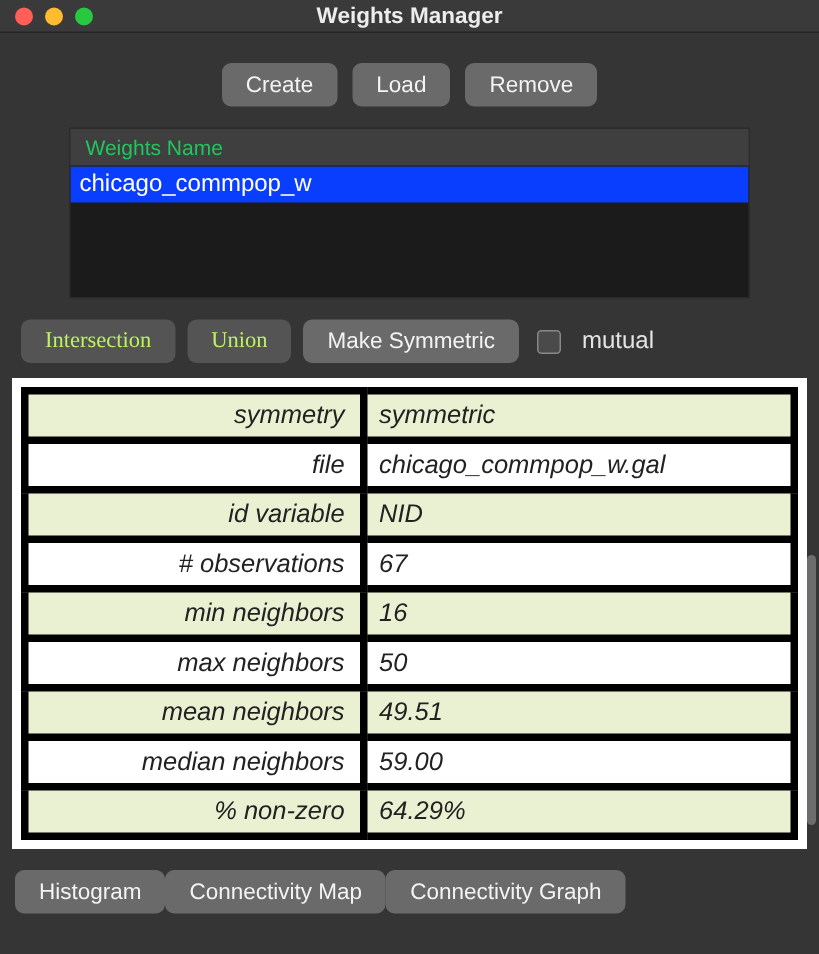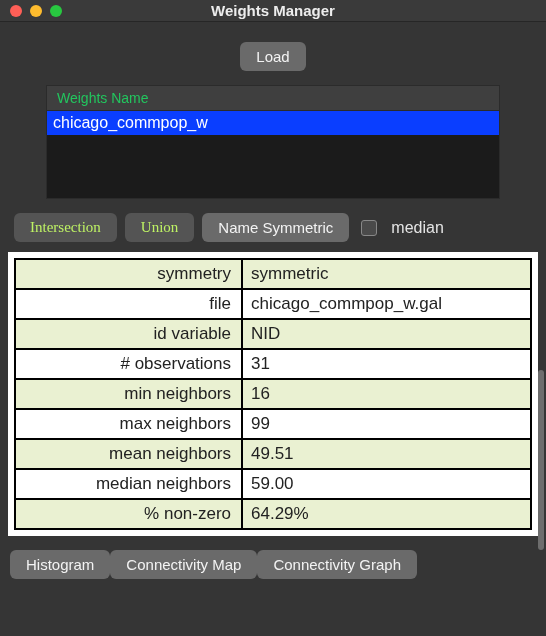--- a/index.html
+++ b/index.html
@@ -105,23 +105,24 @@
     margin: 0 8px 0 8px;
     padding: 6px 6px;
   }
   table.props {
     width: 100%;
     border-collapse: collapse;
     font-size: 17px;
     color: #222;
   }
   table.props td {
-    border: 2px solid #000000;
+    border: 5px solid #000000;
     padding: 4px 8px;
     height: 28px;
+    font-style: italic;
   }
   table.props tr:nth-child(odd) td { background: #eaf1d2; }
   table.props tr:nth-child(even) td { background: #ffffff; }
   table.props td.key {
     width: 44%;
     text-align: right;
     padding-right: 10px;
   }
   table.props td.val {
     text-align: left;
@@ -151,64 +152,66 @@
 <div class="titlebar">
   <div class="traffic-lights">
     <span class="dot red"></span>
     <span class="dot yellow"></span>
     <span class="dot green"></span>
   </div>
   <div class="title">Weights Manager</div>
 </div>
 
 <div class="toolbar-row">
+  <button class="btn">Create</button>
   <button class="btn">Load</button>
+  <button class="btn">Remove</button>
 </div>
 
 <div class="list-area">
   <div class="list-header">Weights Name</div>
   <div class="list-body">
     <div class="list-row selected">chicago_commpop_w</div>
   </div>
 </div>
 
 <div class="ops-row">
   <button class="btn disabled">Intersection</button>
   <button class="btn disabled">Union</button>
-  <button class="btn">Name Symmetric</button>
+  <button class="btn">Make Symmetric</button>
   <span class="checkbox"></span>
-  <span class="mutual-label">median</span>
+  <span class="mutual-label">mutual</span>
 </div>
 
 <div class="table-wrap">
   <table class="props">
     <tbody>
       <tr>
         <td class="key">symmetry</td>
         <td class="val">symmetric</td>
       </tr>
       <tr>
         <td class="key">file</td>
         <td class="val">chicago_commpop_w.gal</td>
       </tr>
       <tr>
         <td class="key">id variable</td>
         <td class="val">NID</td>
       </tr>
       <tr>
         <td class="key"># observations</td>
-        <td class="val">31</td>
+        <td class="val">67</td>
       </tr>
       <tr>
         <td class="key">min neighbors</td>
         <td class="val">16</td>
       </tr>
       <tr>
         <td class="key">max neighbors</td>
-        <td class="val">99</td>
+        <td class="val">50</td>
       </tr>
       <tr>
         <td class="key">mean neighbors</td>
         <td class="val">49.51</td>
       </tr>
       <tr>
         <td class="key">median neighbors</td>
         <td class="val">59.00</td>
       </tr>
       <tr>

